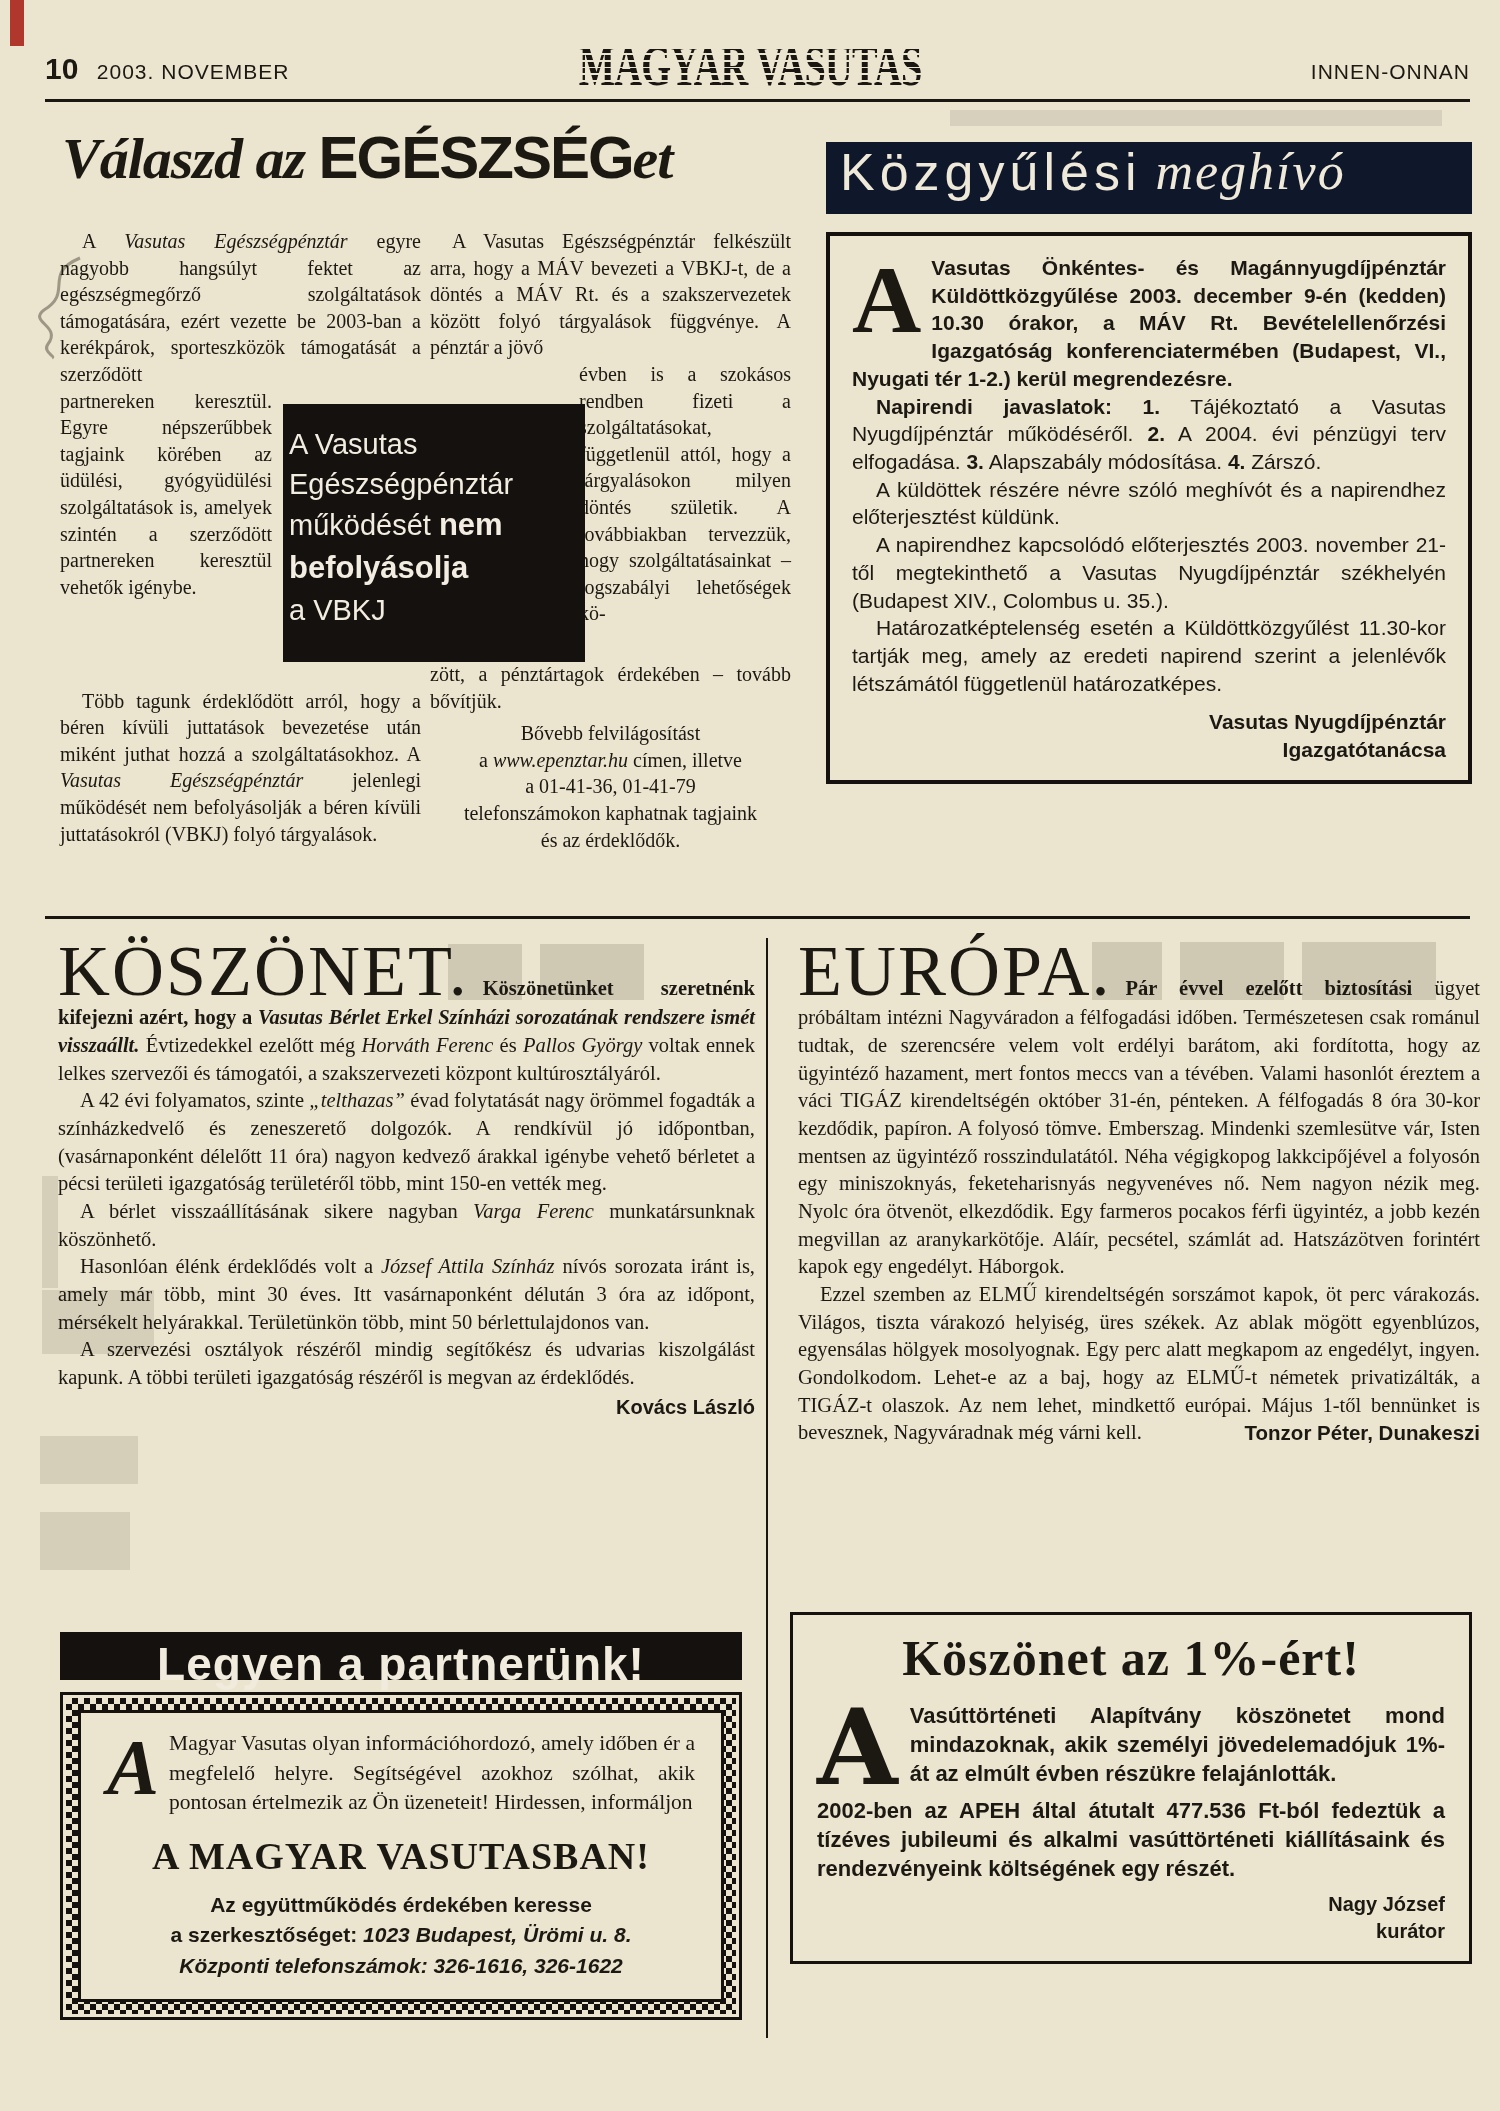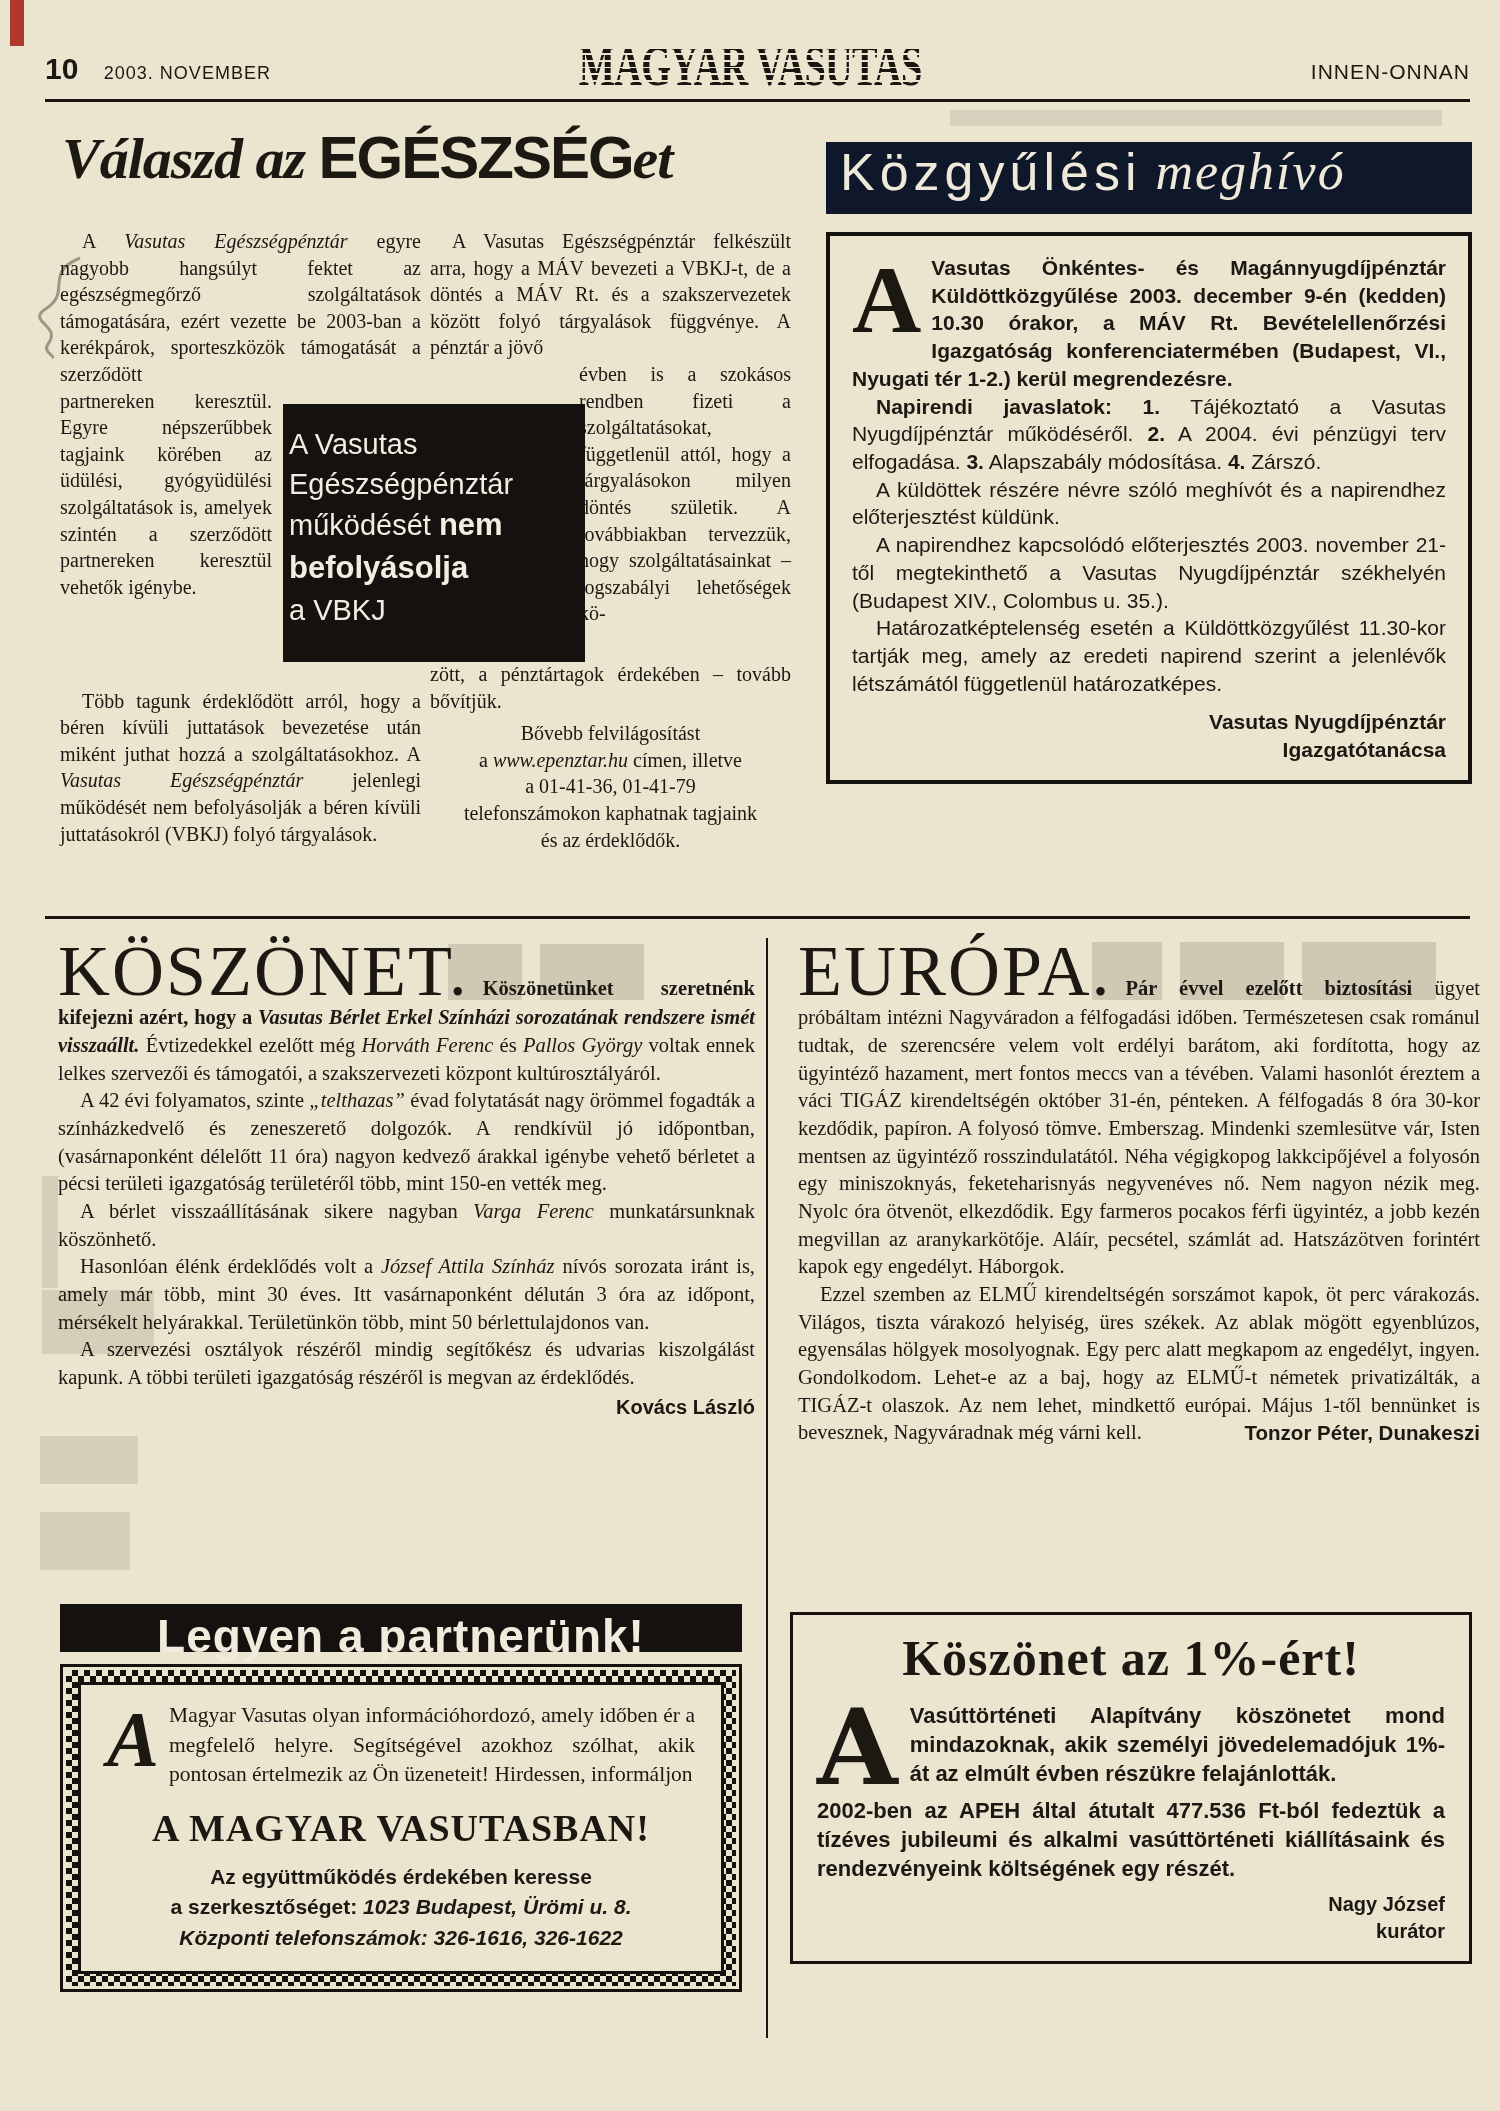--- a/index.html
+++ b/index.html
@@ -23,21 +23,21 @@
   .af-e3 { left:1302px; top:942px; width:134px; height:58px; }
   .af-m1 { left:42px; top:1176px; width:16px;  height:112px; opacity:.4; }
   .af-m2 { left:42px; top:1290px; width:112px; height:64px;  opacity:.4; }
   .af-m3 { left:40px; top:1436px; width:98px;  height:48px;  opacity:.4; }
   .af-m4 { left:40px; top:1512px; width:90px;  height:58px;  opacity:.4; }
 
   
   .hdr { position:absolute; top:52px; left:45px; width:1425px; display:flex; align-items:baseline; justify-content:space-between;
          font-family:"Liberation Sans","DejaVu Sans",sans-serif; }
   .pnum { font-weight:700; font-size:30px; margin-right:14px; }
-  .pdate { font-size:18px; letter-spacing:1px;margin-left:7px; }
+  .pdate { font-size:21px; letter-spacing:1px; }
   .psec { font-size:21px; letter-spacing:1px; }
   .masthead-wrap { position:absolute; top:42px; left:0; width:1500px; text-align:center; }
   .masthead { position:relative; display:inline-block; font-family:"Liberation Serif","DejaVu Serif",serif;
               font-weight:700; font-size:48px; line-height:1; letter-spacing:-1px; color:#1a1712;
               transform:scale(.8,1.2); white-space:nowrap; }
   .masthead::after { content:""; position:absolute; inset:4px 0 6px 0;
               background:repeating-linear-gradient(to bottom, transparent 0 4px, #ebe4cf 4px 5.5px); }
   .hdr-rule { position:absolute; top:99px; left:45px; width:1425px; height:3px; background:#1a1712; }
 
   
@@ -81,21 +81,21 @@
   .mid-article p { font-size:20.5px; line-height:1.35; text-align:justify; }
   .mid-article .mp { text-indent:22px; }
   .at { font-family:"Liberation Serif","DejaVu Serif",serif; font-size:72px; line-height:.92; letter-spacing:2px; padding-right:14px; }
   .ld { font-weight:700; }
   .sign-line { text-align:right; font-family:"Liberation Sans","DejaVu Sans",sans-serif; font-weight:700; font-size:20px; margin-top:4px; }
   .inline-sign { float:right; font-family:"Liberation Sans","DejaVu Sans",sans-serif; font-weight:700; }
 
   
   .ad { position:absolute; top:1604px; left:60px; width:682px; }
   .ad-bar { background:#14110e; color:#f0ebdc; font-family:"Liberation Sans","DejaVu Sans",sans-serif; font-weight:700;
-            font-size:46px; text-align:center; height:48px; line-height:64px; letter-spacing:1px; }
+            font-size:46px; text-align:center; height:48px; line-height:64px; letter-spacing:1px;margin-top:28px; }
   .ad-frame-outer { margin-top:12px; border:3px solid #14110e; padding:3px; }
   .ad-frame-pattern { background:repeating-conic-gradient(#14110e 0 25%, #ebe4cf 0 50%) 0 0/12px 12px; padding:12px; }
   .ad-frame-inner { border:3px solid #14110e; background:#ebe4cf; padding:16px 26px 18px; }
   .ad-p { font-size:21.5px; line-height:1.38; text-align:justify; }
   .ad-drop { float:left; font-style:italic; font-weight:700; font-size:78px; line-height:.72; padding:10px 10px 0 0;
              font-family:"Liberation Serif","DejaVu Serif",serif; }
   .ad-head { font-weight:700; font-size:38px; text-align:center; letter-spacing:1px; margin:16px 0 12px; }
   .ad-c { font-family:"Liberation Sans","DejaVu Sans",sans-serif; font-weight:700; font-size:21px; text-align:center; line-height:1.45; }
 
   

